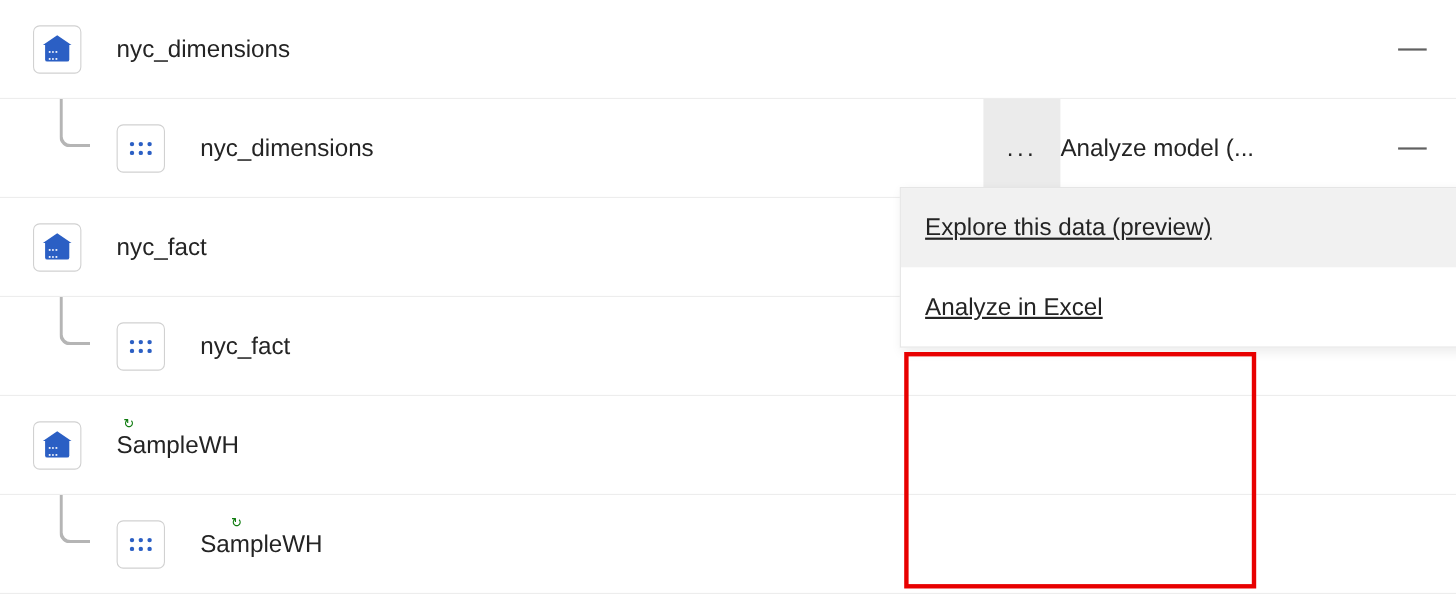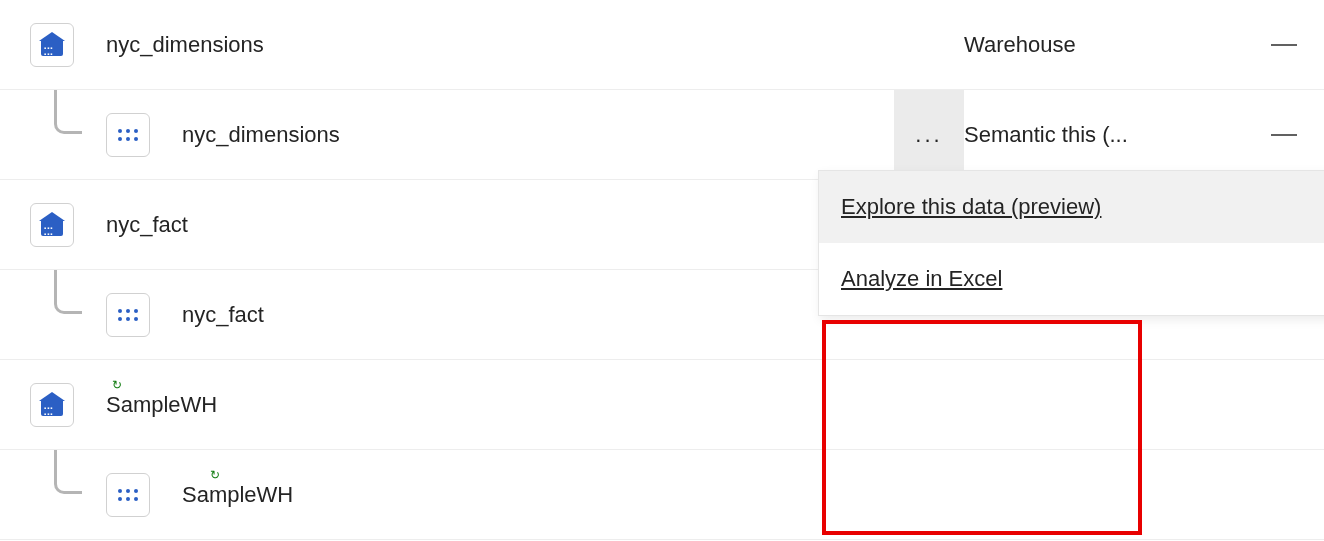--- a/index.html
+++ b/index.html
@@ -178,41 +178,40 @@
 <div class="row">
   <div class="icon-box">
     <div class="warehouse-glyph">
         <div class="roof"></div>
         <div class="body"></div>
         <div class="dots">▪▪▪<br>▪▪▪</div>
       </div>
   </div>
   <div class="name-cell">nyc_dimensions</div>
   <div class="more-placeholder"></div>
-  <div class="type-cell">Warehouse</div>
   <div class="dash-cell">
       <div class="dash"></div>
     </div>
 </div>
 
 <div class="row">
   <div class="tree-elbow"></div>
   <div class="icon-box">
     <div class="model-glyph">
         <span></span>
         <span></span>
         <span></span>
         <span></span>
         <span></span>
         <span></span>
       </div>
   </div>
   <div class="name-cell">nyc_dimensions</div>
   <button class="more-btn">...</button>
-  <div class="type-cell">Semantic this (...</div>
+  <div class="type-cell">Analyze model (...</div>
   <div class="dash-cell">
       <div class="dash"></div>
     </div>
 </div>
 
 <div class="row">
   <div class="icon-box">
     <div class="warehouse-glyph">
         <div class="roof"></div>
         <div class="body"></div>

